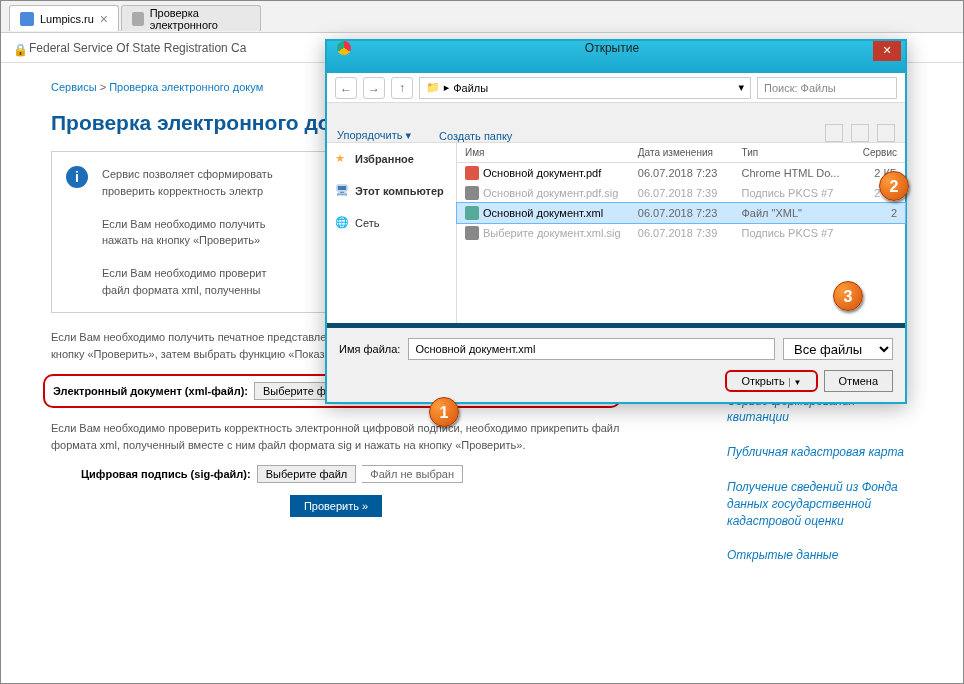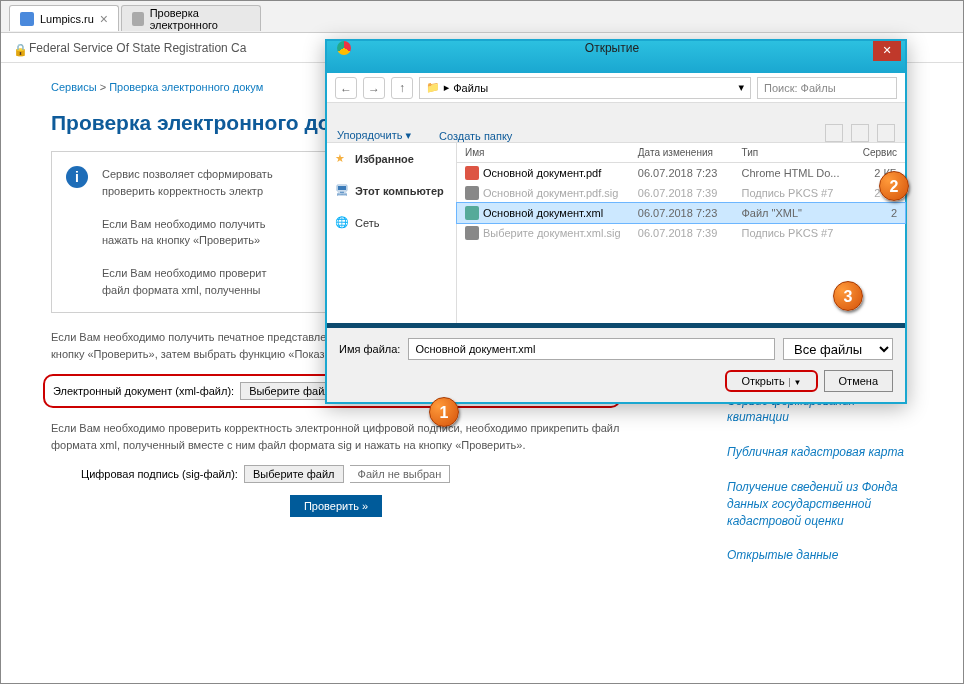--- a/index.html
+++ b/index.html
@@ -14,21 +14,21 @@
 .lock{width:10px;height:10px;display:inline-block;color:#2a9d3e}
 .page{padding:12px 50px;background:#fff}
 .breadcrumb{font-size:11px;color:#666;padding:6px 0 10px}
 .breadcrumb a{color:#0e7bc0;text-decoration:none}
 .page-title{font-size:21px;font-weight:bold;color:#0e5b9a;margin:8px 0 16px}
 .info-box{border:1px solid #d0d0d0;padding:14px 14px 14px 50px;position:relative;font-size:11px;color:#555;line-height:1.5;margin-bottom:16px}
 .info-icon{position:absolute;left:14px;top:14px;width:22px;height:22px;border-radius:50%;background:#1e6db8;color:#fff;text-align:center;line-height:22px;font-weight:bold;font-size:14px}
 .desc{font-size:11px;color:#555;line-height:1.5;margin:12px 0}
 .file-row{display:flex;align-items:center;gap:6px;font-size:11px;margin:8px 0}
 .file-row.hl{border:2px solid #c00;border-radius:10px;padding:6px 8px;margin-left:-8px}
-.file-label{font-weight:normal;white-space:nowrap}
+.file-label{font-weight:bold;white-space:nowrap}
 .file-btn{border:1px solid #aaa;background:#eee;padding:2px 8px;font-size:11px}
 .file-status{border:1px solid #aaa;border-left:none;padding:2px 8px;color:#666}
 .check-btn{background:#005b9a;color:#fff;border:none;padding:5px 14px;font-size:11px;margin:12px auto;display:block}
 .sidebar{position:absolute;right:50px;top:340px;width:186px}
 .sidebar a{display:block;color:#0e7bc0;font-style:italic;text-decoration:none;font-size:12px;line-height:1.4;margin-bottom:18px}
 .dialog{position:absolute;top:38px;left:324px;width:582px;background:#f0f0f0;border:2px solid #1aa7d0;box-shadow:0 4px 20px rgba(0,0,0,.3)}
 .dlg-title{height:32px;background:linear-gradient(#2cc0e0,#1aa7d0);display:flex;align-items:flex-start;justify-content:space-between;padding:0 4px 0 10px;font-size:12px;color:#222}
 .dlg-title-text{flex:1;text-align:center}
 .win-btns{display:flex}
 .win-btn{width:28px;height:20px;text-align:center;line-height:18px;font-size:11px;background:#1aa7d0}

